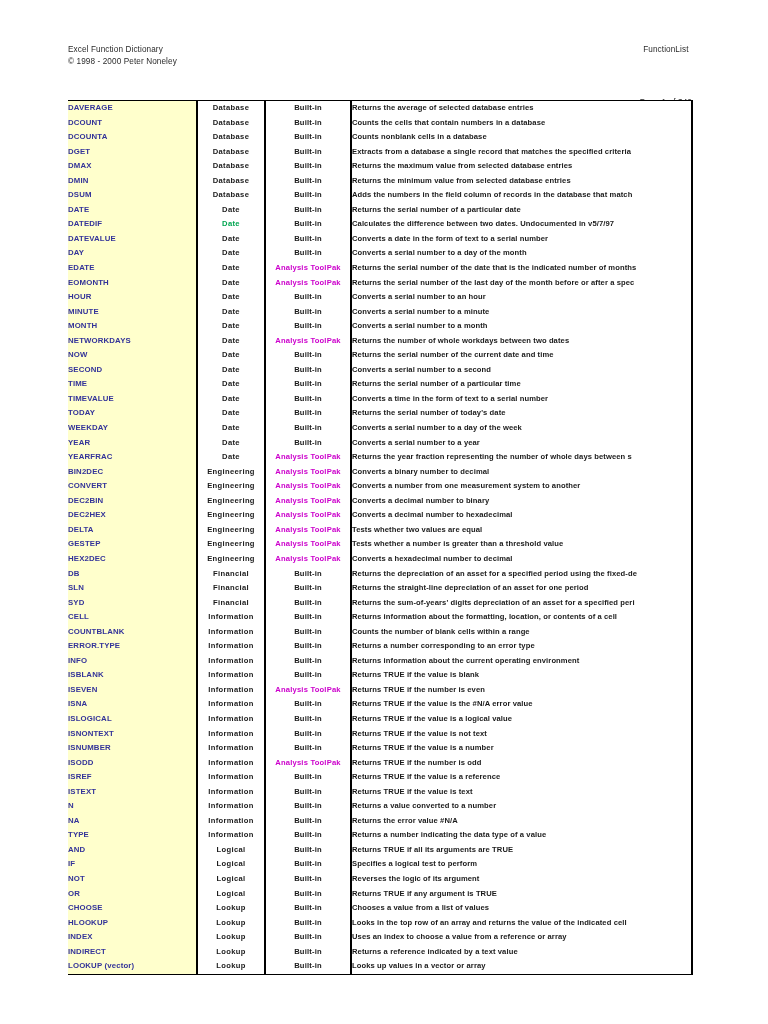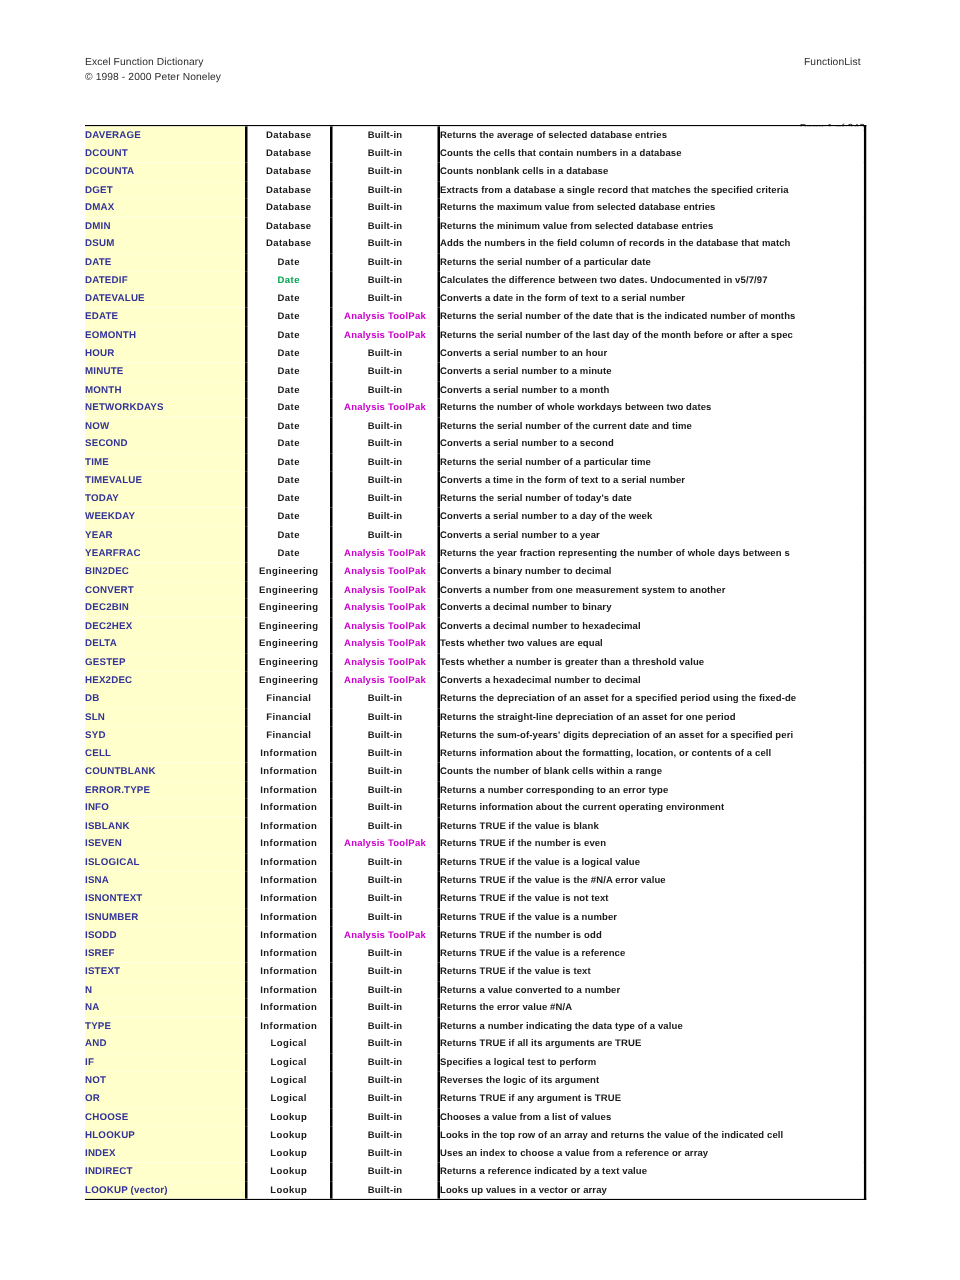--- a/index.html
+++ b/index.html
@@ -188,20 +188,26 @@
             <td class="c-type">Built-in</td>
             <td class="c-desc">Calculates the difference between two dates. Undocumented in v5/7/97</td>
           </tr>
           <tr>
             <td class="c-name">DATEVALUE</td>
             <td class="c-cat">Date</td>
             <td class="c-type">Built-in</td>
             <td class="c-desc">Converts a date in the form of text to a serial number</td>
           </tr>
           <tr>
+            <td class="c-name">DAY</td>
+            <td class="c-cat">Date</td>
+            <td class="c-type">Built-in</td>
+            <td class="c-desc">Converts a serial number to a day of the month</td>
+          </tr>
+          <tr>
             <td class="c-name">EDATE</td>
             <td class="c-cat">Date</td>
             <td class="c-type clr-magenta">Analysis ToolPak</td>
             <td class="c-desc">Returns the serial number of the date that is the indicated number of months</td>
           </tr>
           <tr>
             <td class="c-name">EOMONTH</td>
             <td class="c-cat">Date</td>
             <td class="c-type clr-magenta">Analysis ToolPak</td>
             <td class="c-desc">Returns the serial number of the last day of the month before or after a spec</td>
@@ -368,30 +374,30 @@
             <td class="c-type">Built-in</td>
             <td class="c-desc">Returns TRUE if the value is blank</td>
           </tr>
           <tr>
             <td class="c-name">ISEVEN</td>
             <td class="c-cat">Information</td>
             <td class="c-type clr-magenta">Analysis ToolPak</td>
             <td class="c-desc">Returns TRUE if the number is even</td>
           </tr>
           <tr>
+            <td class="c-name">ISNA</td>
+            <td class="c-cat">Information</td>
+            <td class="c-type">Built-in</td>
+            <td class="c-desc">Returns TRUE if the value is the #N/A error value</td>
+          </tr>
+          <tr>
             <td class="c-name">ISLOGICAL</td>
             <td class="c-cat">Information</td>
             <td class="c-type">Built-in</td>
             <td class="c-desc">Returns TRUE if the value is a logical value</td>
-          </tr>
-          <tr>
-            <td class="c-name">ISNA</td>
-            <td class="c-cat">Information</td>
-            <td class="c-type">Built-in</td>
-            <td class="c-desc">Returns TRUE if the value is the #N/A error value</td>
           </tr>
           <tr>
             <td class="c-name">ISNONTEXT</td>
             <td class="c-cat">Information</td>
             <td class="c-type">Built-in</td>
             <td class="c-desc">Returns TRUE if the value is not text</td>
           </tr>
           <tr>
             <td class="c-name">ISNUMBER</td>
             <td class="c-cat">Information</td>

